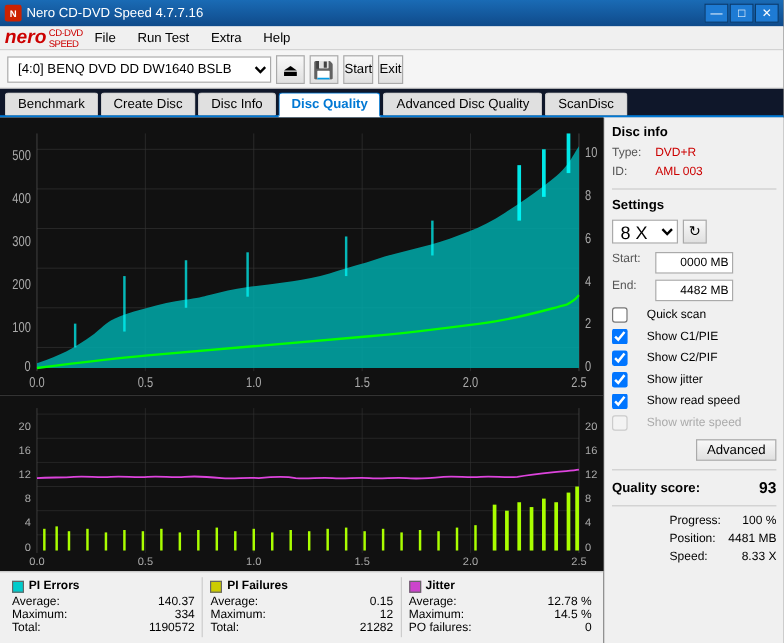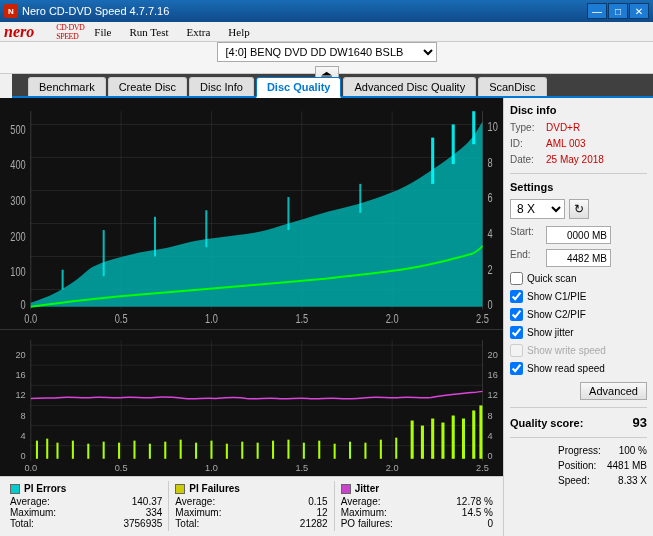--- a/index.html
+++ b/index.html
@@ -23,34 +23,32 @@
 
     
     .menu-bar {
       background: #f0f0f0;
       border-bottom: 1px solid #ccc;
       height: 20px;
       display: flex;
       align-items: center;
       padding: 0 4px;
       gap: 2px;
-      font-family: Liberation Serif, serif;
     }
     .menu-item { padding: 2px 8px; cursor: pointer; font-size: 11px; color: #000; }
 
     
     .toolbar {
       background: #f5f5f5;
       border-bottom: 1px solid #ccc;
       height: 32px;
       display: flex;
       align-items: center;
       padding: 0 6px;
       gap: 4px;
-      flex-direction: column;
     }
     .drive-select {
       background: white;
       border: 1px solid #aaa;
       padding: 2px 4px;
       font-size: 11px;
       width: 220px;
       height: 22px;
     }
     .toolbar-btn {
@@ -70,27 +68,26 @@
       background: linear-gradient(to bottom, #f8f8f8, #e0e0e0);
       cursor: pointer;
       display: flex;
       align-items: center;
       justify-content: center;
       font-size: 14px;
     }
 
     
     .tabs {
-      background: #404040;
+      background: #0f172a;
       border-bottom: 2px solid #0078d4;
       height: 24px;
       display: flex;
       align-items: flex-end;
-      padding: 0 16px;
-      margin-left: 12px;
+      padding: 0 4px;
     }
     .tab {
       padding: 3px 10px;
       border: 1px solid #ccc;
       border-bottom: none;
       background: #e0e0e0;
       cursor: pointer;
       font-size: 11px;
       margin-right: 2px;
       border-radius: 3px 3px 0 0;
@@ -175,26 +172,26 @@
       gap: 4px;
       overflow-y: auto;
     }
     .panel-section-title { font-weight: bold; font-size: 11px; margin-bottom: 2px; }
     .info-row { display: flex; gap: 4px; font-size: 10px; margin-bottom: 1px; }
     .info-label { color: #555; min-width: 32px; }
     .info-value { color: #000; font-weight: 500; }
     .info-value.colored { color: #cc0000; }
 
     .settings-row { display: flex; align-items: center; gap: 4px; margin-bottom: 3px; }
-    .speed-select { border: 1px solid #aaa; background: white; padding: 1px 2px; font-size: 12px; width: 55px; height: 20px; }
+    .speed-select { border: 1px solid #aaa; background: white; padding: 1px 2px; font-size: 15px; width: 55px; height: 20px; }
     .refresh-btn { width: 20px; height: 20px; border: 1px solid #aaa; background: linear-gradient(to bottom, #f8f8f8, #e0e0e0); cursor: pointer; display: flex; align-items: center; justify-content: center; font-size: 12px; }
 
     .mb-input { border: 1px solid #aaa; background: white; padding: 1px 3px; font-size: 10px; width: 65px; height: 18px; text-align: right; }
 
-    .checkbox-row { display: flex; align-items: center; gap: 4px; font-size: 10px; margin-bottom: 1px; }
+    .checkbox-row { display: flex; align-items: center; gap: 16px; font-size: 10px; margin-bottom: 1px; }
     .checkbox-row input[type=checkbox] { margin: 0; }
     .checkbox-row.disabled { color: #aaa; }
 
     .advanced-btn {
       background: linear-gradient(to bottom, #f8f8f8, #e0e0e0);
       border: 1px solid #aaa;
       padding: 2px 8px;
       font-size: 11px;
       cursor: pointer;
       align-self: flex-end;
@@ -211,21 +208,21 @@
     
     .chart-svg { width: 100%; height: 100%; }
 
     
     .nero-logo {
       display: flex;
       align-items: center;
       gap: 2px;
     }
     .nero-text { font-size: 16px; font-weight: bold; color: #cc0000; font-style: italic; }
-    .nero-sub { font-size: 8px; color: #cc0000; letter-spacing: -0.5px; margin-left: 20px; }
+    .nero-sub { font-size: 8px; color: #cc0000; letter-spacing: -0.5px; }
   </style>
 </head>
 <body>
 
 <div class="title-bar">
   <div class="title-bar-left">
     <div class="title-bar-icon">N</div>
     <span>Nero CD-DVD Speed 4.7.7.16</span>
   </div>
   <div class="title-bar-controls">
@@ -408,21 +405,21 @@
         <div class="stat-row">
           <span>Average:</span>
           <span>140.37</span>
         </div>
         <div class="stat-row">
           <span>Maximum:</span>
           <span>334</span>
         </div>
         <div class="stat-row">
           <span>Total:</span>
-          <span>3756935</span>
+          <span>1190572</span>
         </div>
       </div>
 
       <div class="stat-group">
         <div class="stat-label">
           <div class="stat-color-box" style="background:#cccc00;"></div>
           <span>PI Failures</span>
         </div>
         <div class="stat-row">
           <span>Average:</span>
@@ -461,24 +458,20 @@
 
   <div class="right-panel">
     <div class="panel-section-title">Disc info</div>
     <div class="info-row">
       <span class="info-label">Type:</span>
       <span class="info-value colored">DVD+R</span>
     </div>
     <div class="info-row">
       <span class="info-label">ID:</span>
       <span class="info-value colored">AML 003</span>
-    </div>
-    <div class="info-row">
-      <span class="info-label">Date:</span>
-      <span class="info-value colored">25 May 2018</span>
     </div>
 
     <div class="divider"></div>
 
     <div class="panel-section-title">Settings</div>
 
     <div class="settings-row">
       <select class="speed-select">
         <option>8 X</option>
         <option>4 X</option>
@@ -506,28 +499,28 @@
       <span>Show C1/PIE</span>
     </div>
     <div class="checkbox-row">
       <input type="checkbox" checked="" style="">
       <span>Show C2/PIF</span>
     </div>
     <div class="checkbox-row">
       <input type="checkbox" checked="" style="">
       <span>Show jitter</span>
     </div>
+    <div class="checkbox-row">
+      <input type="checkbox" checked="" style="">
+      <span>Show read speed</span>
+    </div>
     <div class="checkbox-row disabled">
       <input type="checkbox" disabled="" style="">
       <span>Show write speed</span>
     </div>
-    <div class="checkbox-row">
-      <input type="checkbox" checked="" style="">
-      <span>Show read speed</span>
-    </div>
 
     <button class="advanced-btn">Advanced</button>
 
     <div class="divider"></div>
 
     <div class="quality-row">
       <span>Quality score:</span>
       <span class="quality-score">93</span>
     </div>
 

